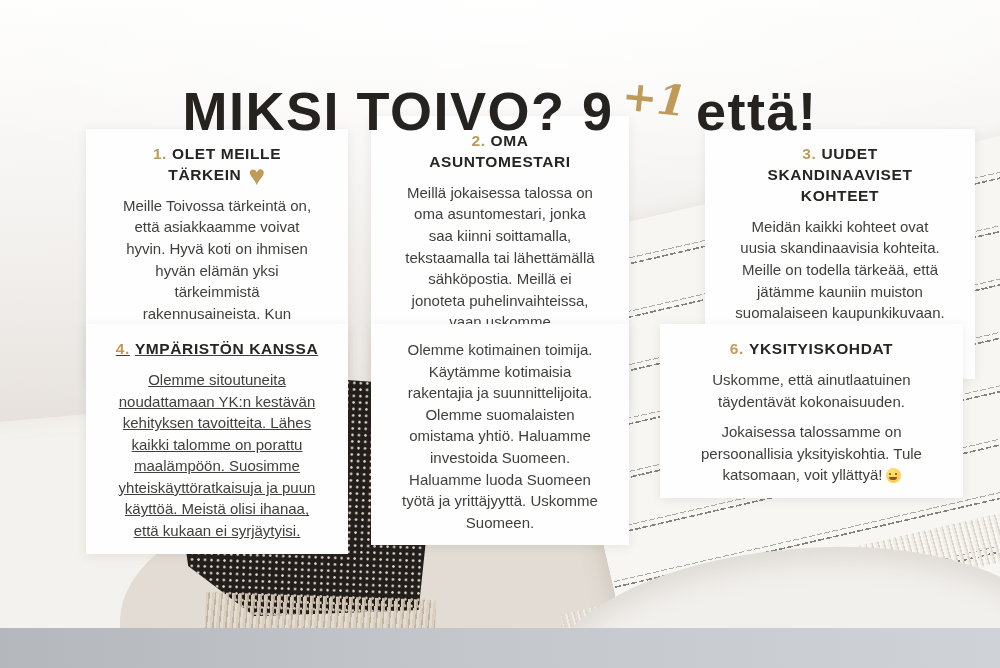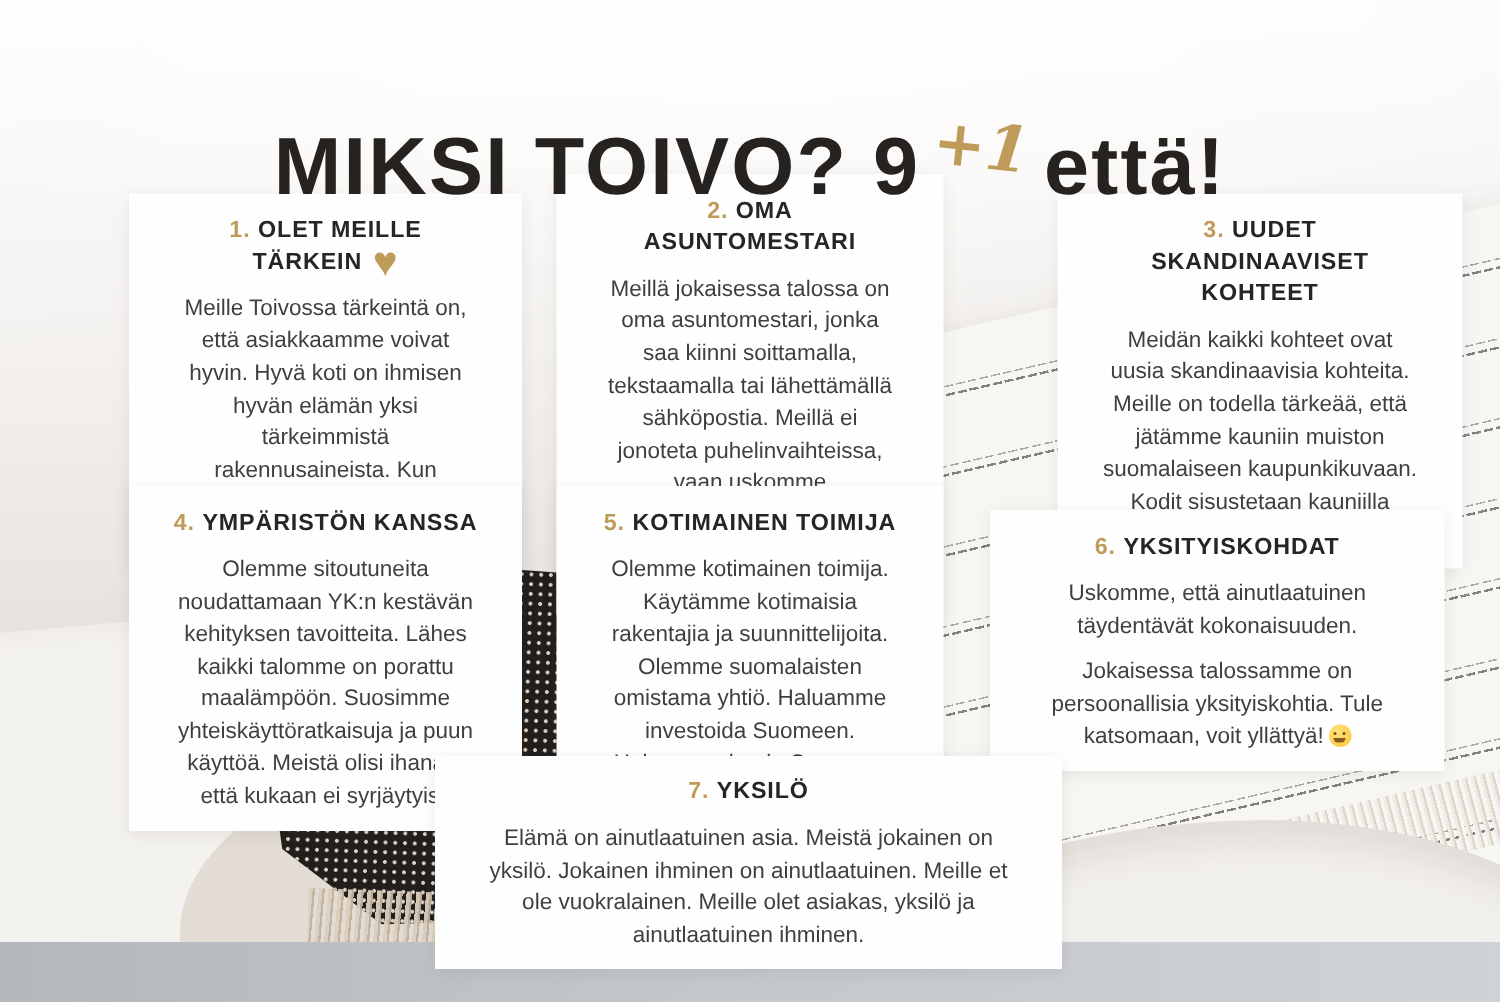--- a/index.html
+++ b/index.html
@@ -49,23 +49,23 @@
   .card{position:absolute;z-index:5;background:#fefefe;color:#413f3d;text-align:center;
     padding:15px 29px 12px;box-sizing:border-box;box-shadow:0 2px 10px rgba(90,80,70,.10);}
   .card h2{margin:0 0 9px;font-size:15.5px;letter-spacing:.6px;color:#262524;line-height:1.35;}
   .card p{margin:0 0 9px;font-size:15px;line-height:1.44;}
   .card p:last-child{margin-bottom:0;}
   .num{margin-right:5px;}
   .heart{font-size:28px;line-height:0;vertical-align:-5px;margin-left:7px;}
   .c1{left:86px;top:129px;width:262px;min-height:182px;}
   .c2{left:371px;top:116px;width:258px;min-height:182px;}
   .c3{left:660px;top:129px;width:270px;min-height:182px;margin-left:45px;}
-  .c4{left:86px;top:324px;width:262px;min-height:158px;}
+  .c4{left:86px;top:324px;width:262px;min-height:158px;text-decoration:underline;}
   .c5{left:371px;top:324px;width:258px;min-height:158px;}
-  .c6{left:660px;top:340px;width:303px;min-height:158px;}
+  .c6{left:660px;top:324px;width:303px;min-height:158px;}
   .c7{left:290px;top:504px;width:418px;min-height:114px;padding-top:14px;}
   
   .smiley{position:relative;display:inline-block;width:15px;height:15px;border-radius:50%;
     background:radial-gradient(circle at 38% 32%,#ffe27a,#ffcc4d 70%);vertical-align:-3px;margin-left:3px;}
   .smiley::before{content:"";position:absolute;left:3.2px;top:4.6px;width:2.4px;height:2.4px;
     border-radius:50%;background:#70491c;box-shadow:6px 0 0 #70491c;}
   .smiley::after{content:"";position:absolute;left:3.8px;top:8.6px;width:7.4px;height:3.6px;
     background:#8a5a24;border-radius:0 0 8px 8px;}
 </style>
 </head>
@@ -100,28 +100,23 @@
     <h2><span class="num gold" style="color: rgb(191, 155, 90);">3.</span><span>UUDET SKANDINAAVISET KOHTEET</span></h2>
     <p>Meidän kaikki kohteet ovat uusia skandinaavisia kohteita. Meille on todella tärkeää, että jätämme kauniin muiston suomalaiseen kaupunkikuvaan. Kodit sisustetaan kauniilla skandinaavisella otteella.</p>
   </section>
 
   <section class="card c4">
     <h2><span class="num gold" style="color: rgb(191, 155, 90);">4.</span><span>YMPÄRISTÖN KANSSA</span></h2>
     <p>Olemme sitoutuneita noudattamaan YK:n kestävän kehityksen tavoitteita. Lähes kaikki talomme on porattu maalämpöön. Suosimme yhteiskäyttöratkaisuja ja puun käyttöä. Meistä olisi ihanaa, että kukaan ei syrjäytyisi.</p>
   </section>
 
   <section class="card c5">
-    <h2><span class="num gold" style="color: rgb(191, 155, 90);">5.</span><span>KOTIMAINEN TOIMIJA</span></h2>
     <p>Olemme kotimainen toimija. Käytämme kotimaisia rakentajia ja suunnittelijoita. Olemme suomalaisten omistama yhtiö. Haluamme investoida Suomeen. Haluamme luoda Suomeen työtä ja yrittäjyyttä. Uskomme Suomeen.</p>
   </section>
 
   <section class="card c6">
     <h2><span class="num gold" style="color: rgb(191, 155, 90);">6.</span><span>YKSITYISKOHDAT</span></h2>
     <p>Uskomme, että ainutlaatuinen täydentävät kokonaisuuden.</p>
     <p><span>Jokaisessa talossamme on persoonallisia yksityiskohtia. Tule katsomaan, voit yllättyä!</span><span class="smiley"></span></p>
   </section>
 
-  <section class="card c7">
-    <h2><span class="num gold" style="color: rgb(191, 155, 90);">7.</span><span>YKSILÖ</span></h2>
-    <p>Elämä on ainutlaatuinen asia. Meistä jokainen on yksilö. Jokainen ihminen on ainutlaatuinen. Meille et ole vuokralainen. Meille olet asiakas, yksilö ja ainutlaatuinen ihminen.</p>
-  </section>
 
 </div>
 
 </body></html>

